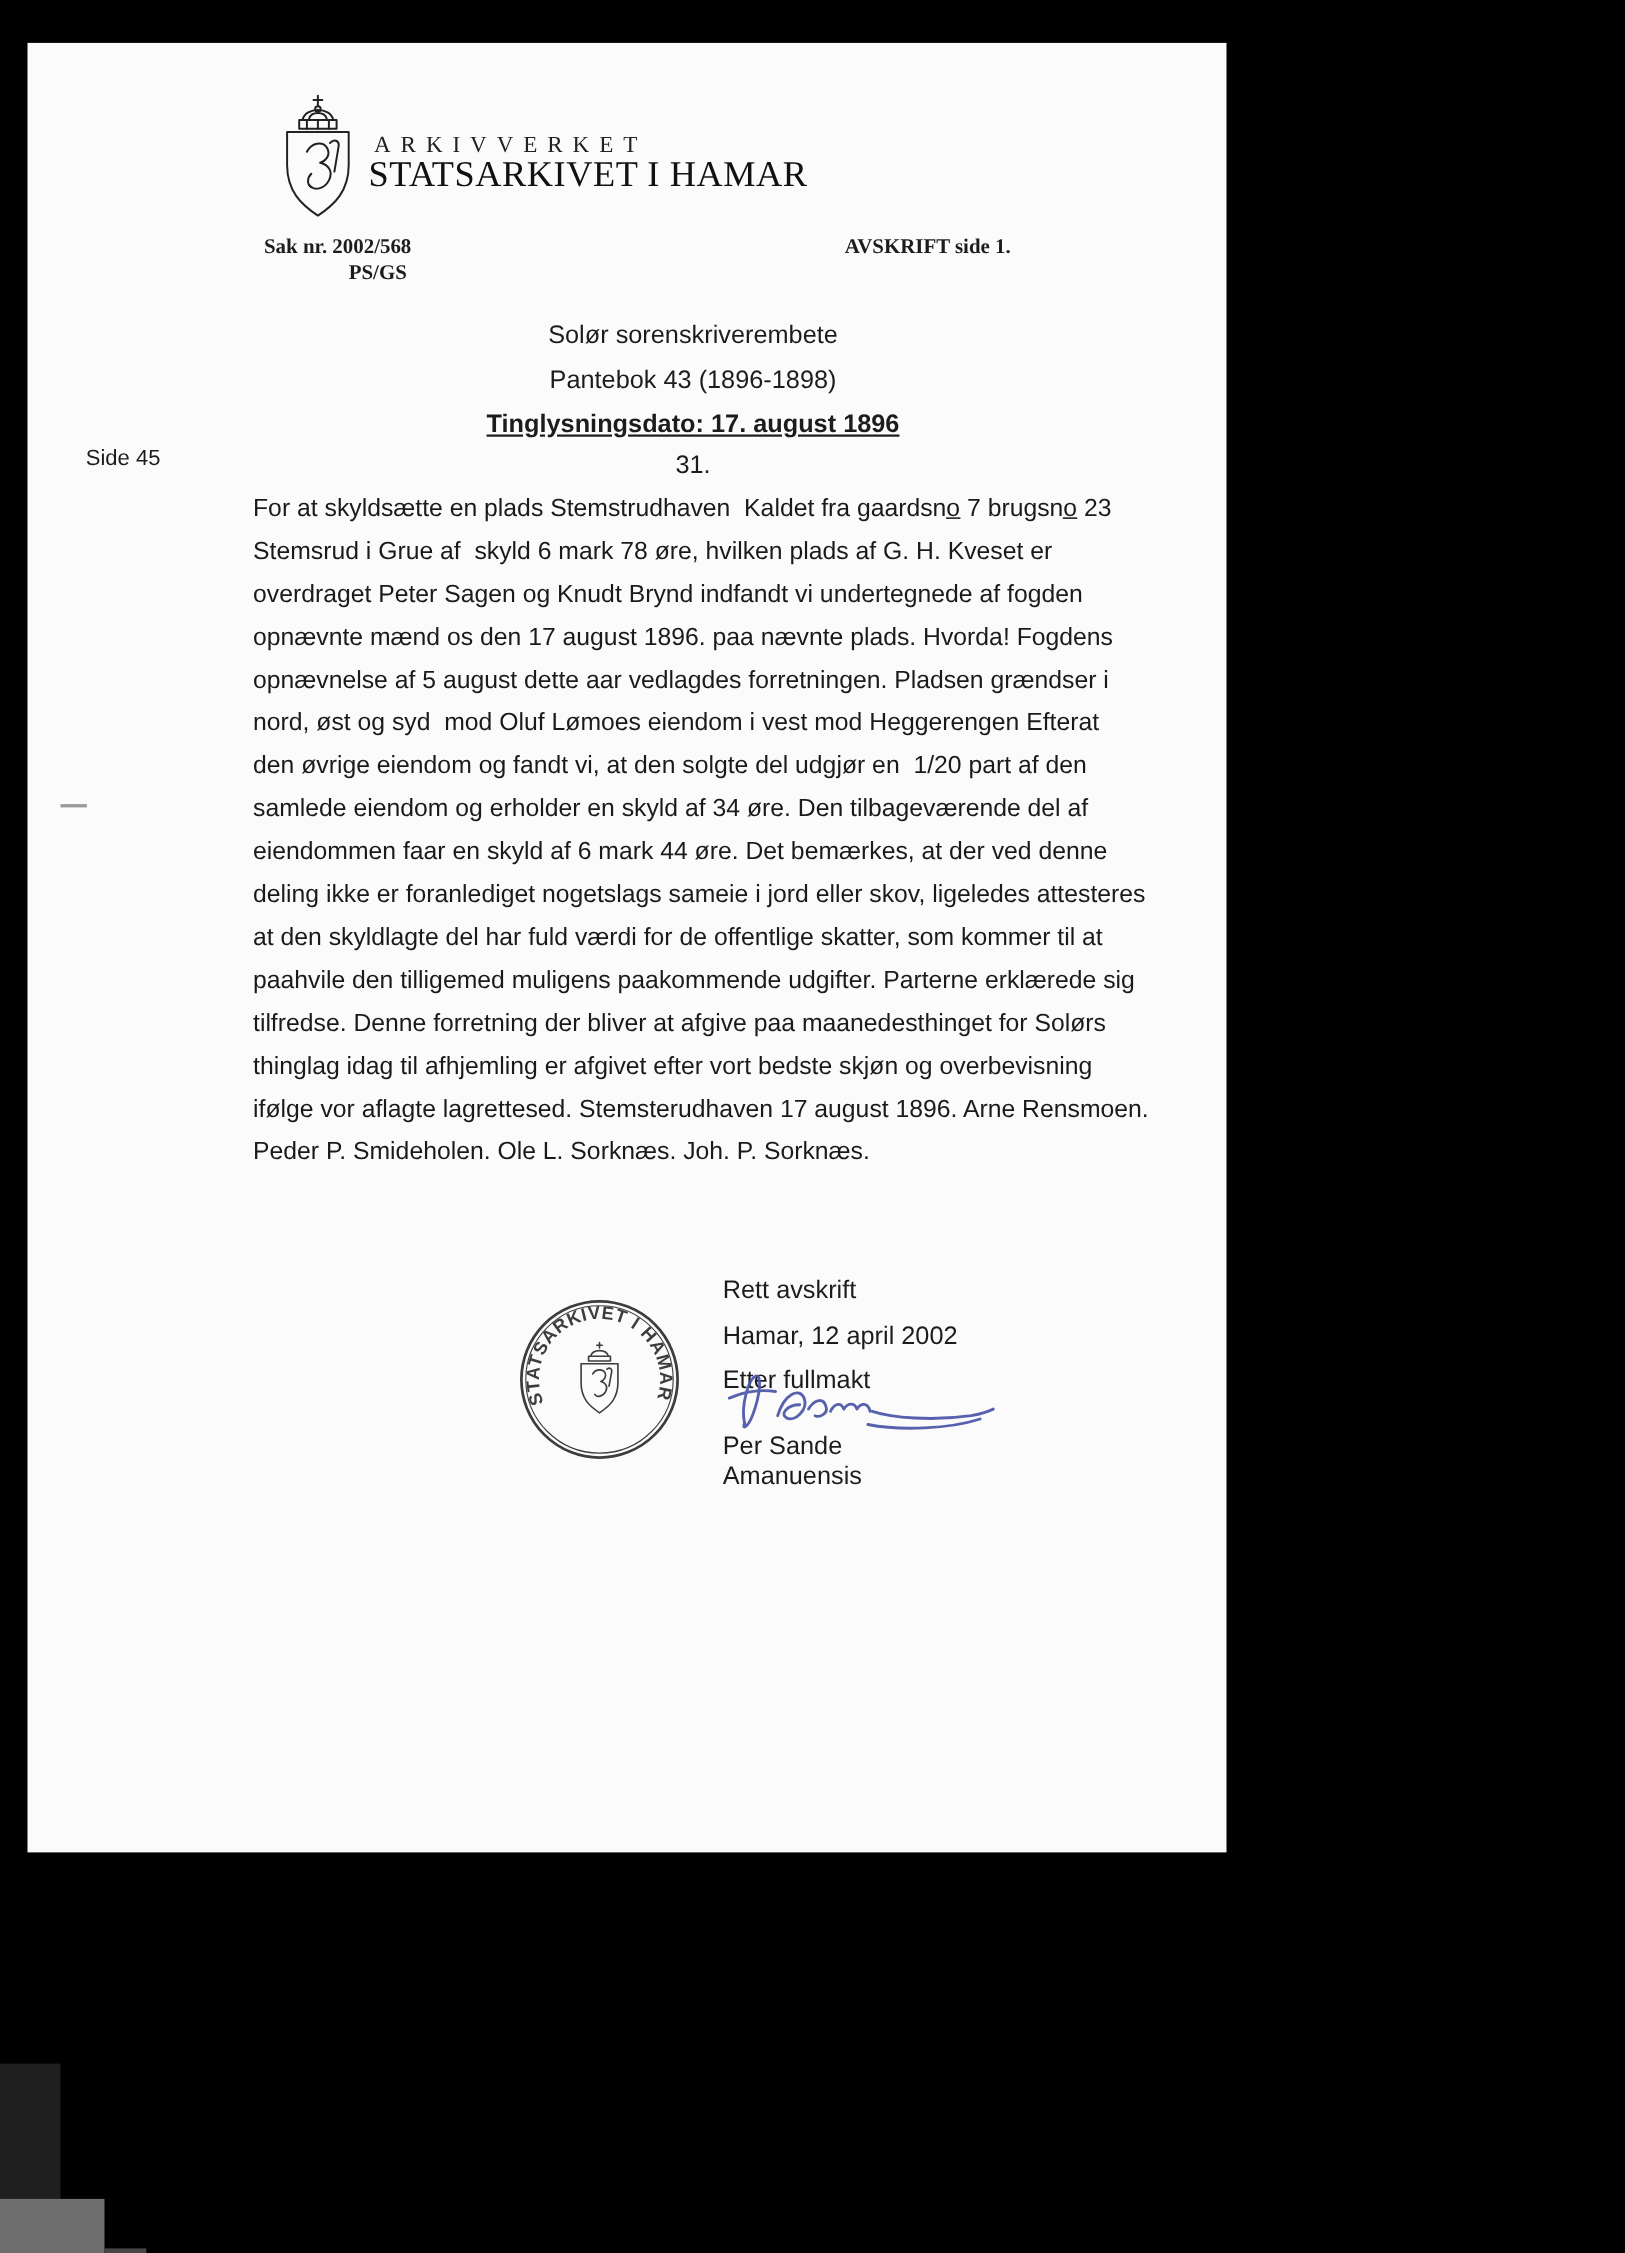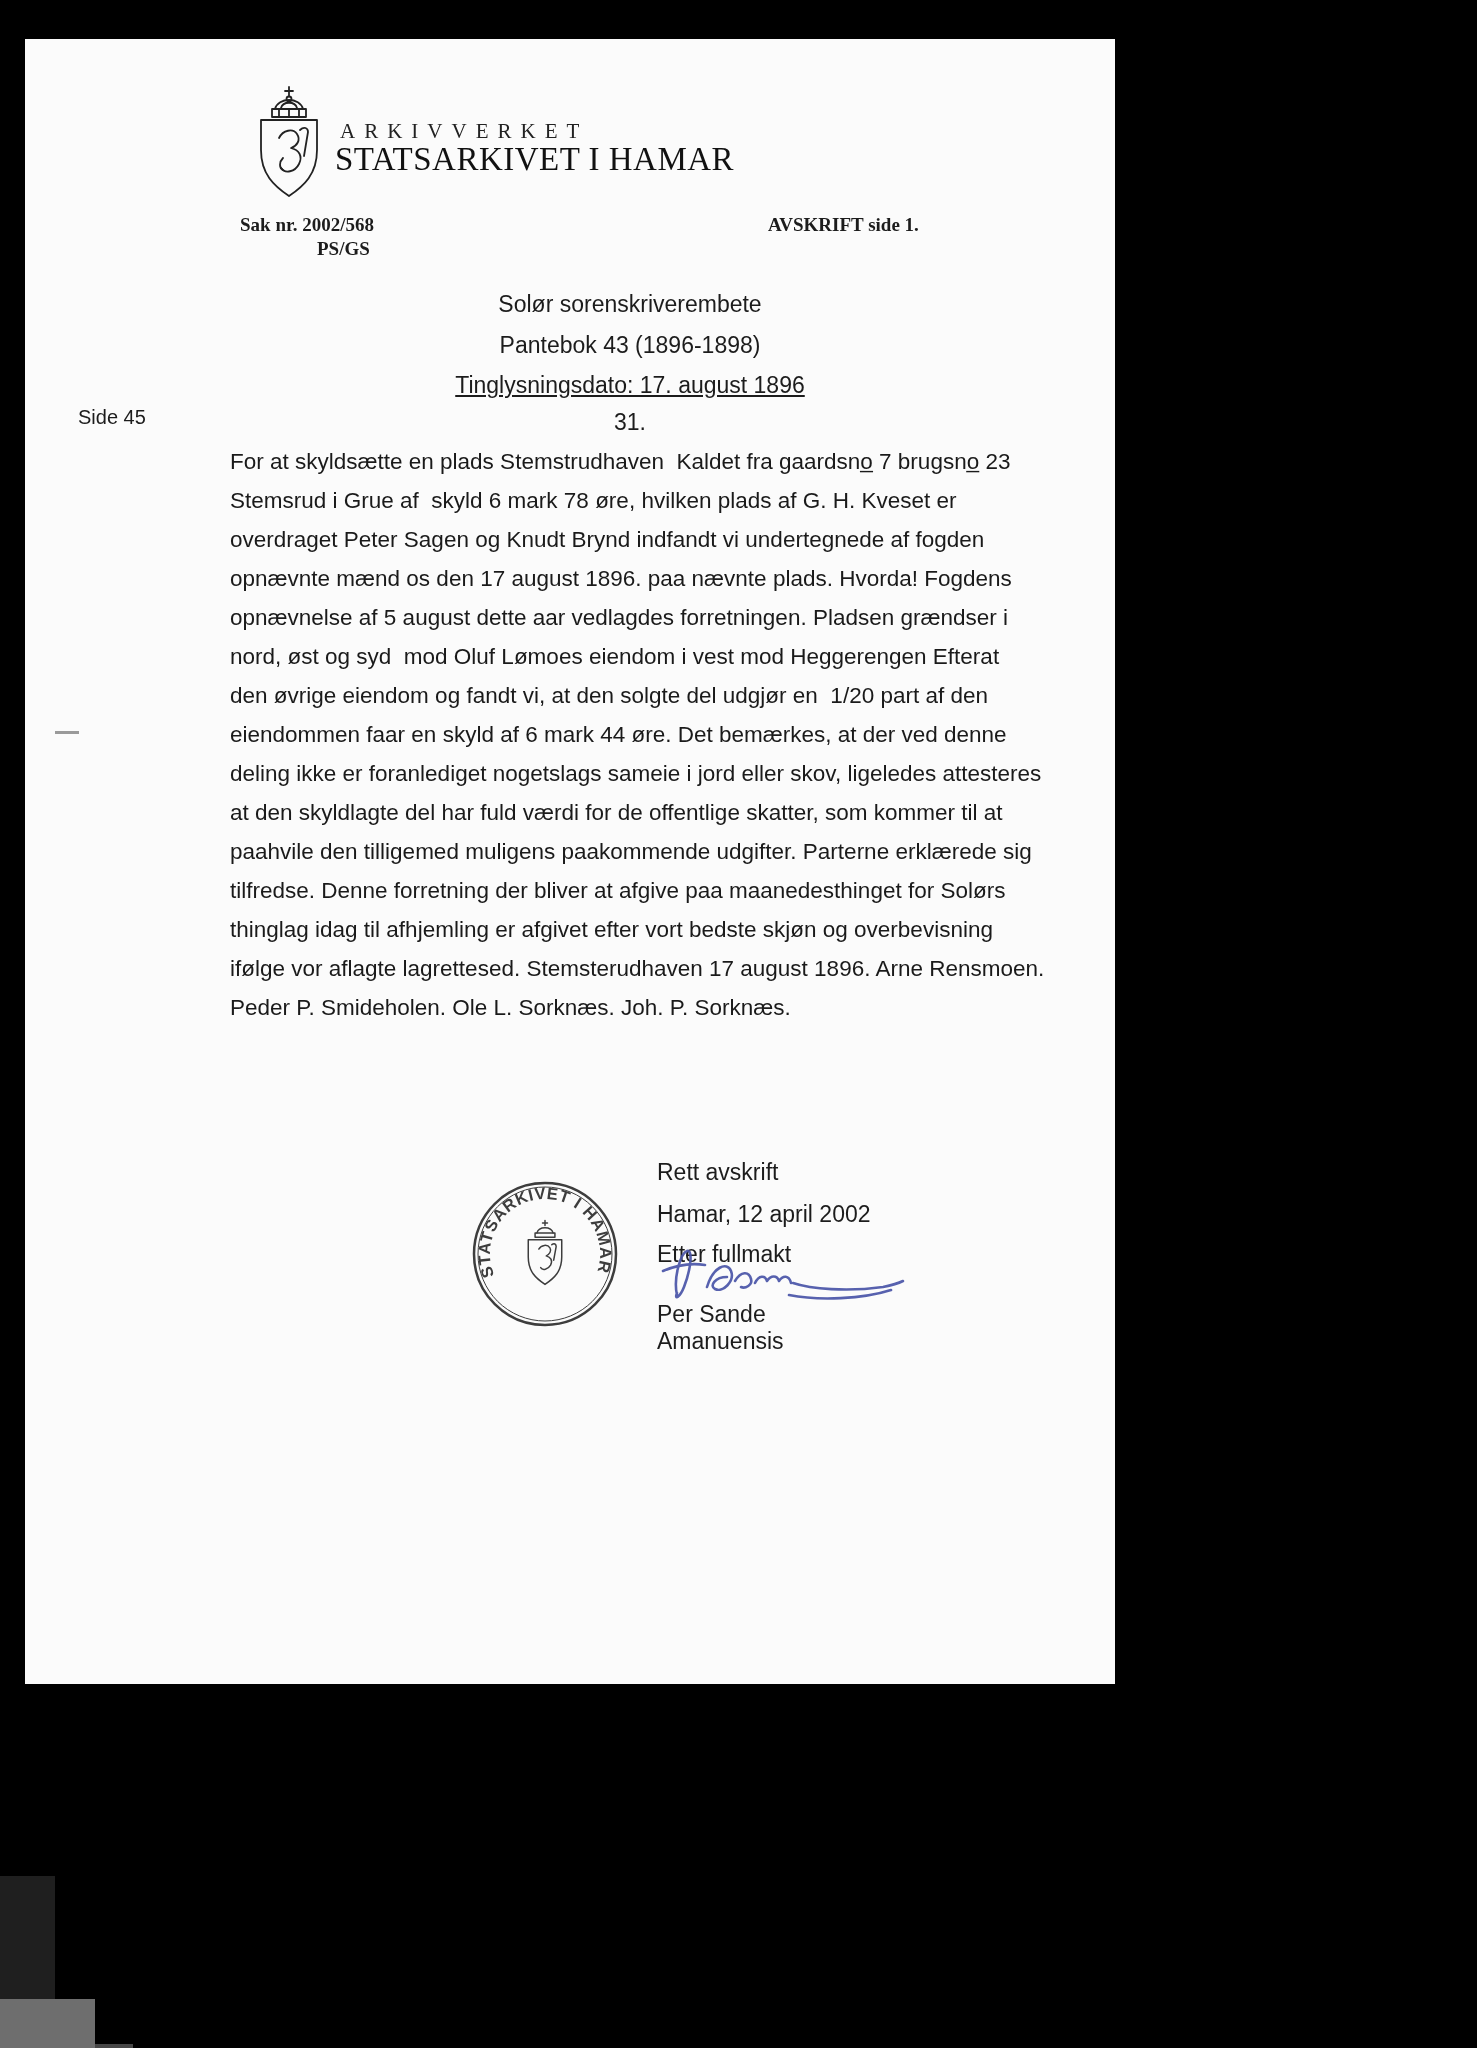--- a/index.html
+++ b/index.html
@@ -33,21 +33,21 @@
     left: 310px; top: 102px;
     font-size: 33px; letter-spacing: 0.5px; color: #111;
   }
   .case-number { left: 215px; top: 175px; font-size: 19px; font-weight: bold; }
   .case-initials { left: 292px; top: 199px; font-size: 19px; font-weight: bold; }
   .transcript-label { left: 743px; top: 175px; font-size: 19px; font-weight: bold; }
 
   .centered-block { left: 205px; width: 800px; text-align: center; font-size: 23px; }
   .title-1 { top: 252px; }
   .title-2 { top: 293px; }
-  .title-3 { top: 333px; text-decoration: underline; }
+  .title-3 { top: 333px; text-decoration: underline; font-weight: bold; }
   .entry-number { top: 370px; }
 
   .margin-note { left: 53px; top: 367px; font-size: 20px; }
 
   .body-text {
     left: 205px; top: 403px; width: 865px;
     font-size: 22.5px; color: #1a1a1a;
   }
   .body-text .line { line-height: 39px; white-space: pre; }
 
@@ -111,20 +111,21 @@
     <div class="abs sans centered-block entry-number">31.</div>
 
     <div class="abs sans body-text">
       <div class="line">For at skyldsætte en plads Stemstrudhaven  Kaldet fra gaardsno̲ 7 brugsno̲ 23</div>
       <div class="line">Stemsrud i Grue af  skyld 6 mark 78 øre, hvilken plads af G. H. Kveset er</div>
       <div class="line">overdraget Peter Sagen og Knudt Brynd indfandt vi undertegnede af fogden</div>
       <div class="line">opnævnte mænd os den 17 august 1896. paa nævnte plads. Hvorda! Fogdens</div>
       <div class="line">opnævnelse af 5 august dette aar vedlagdes forretningen. Pladsen grændser i</div>
       <div class="line">nord, øst og syd  mod Oluf Lømoes eiendom i vest mod Heggerengen Efterat</div>
       <div class="line">den øvrige eiendom og fandt vi, at den solgte del udgjør en  1/20 part af den</div>
+      <div class="line">samlede eiendom og erholder en skyld af 34 øre. Den tilbageværende del af</div>
       <div class="line">eiendommen faar en skyld af 6 mark 44 øre. Det bemærkes, at der ved denne</div>
       <div class="line">deling ikke er foranlediget nogetslags sameie i jord eller skov, ligeledes attesteres</div>
       <div class="line">at den skyldlagte del har fuld værdi for de offentlige skatter, som kommer til at</div>
       <div class="line">paahvile den tilligemed muligens paakommende udgifter. Parterne erklærede sig</div>
       <div class="line">tilfredse. Denne forretning der bliver at afgive paa maanedesthinget for Solørs</div>
       <div class="line">thinglag idag til afhjemling er afgivet efter vort bedste skjøn og overbevisning</div>
       <div class="line">ifølge vor aflagte lagrettesed. Stemsterudhaven 17 august 1896. Arne Rensmoen.</div>
       <div class="line">Peder P. Smideholen. Ole L. Sorknæs. Joh. P. Sorknæs.</div>
     </div>
 

